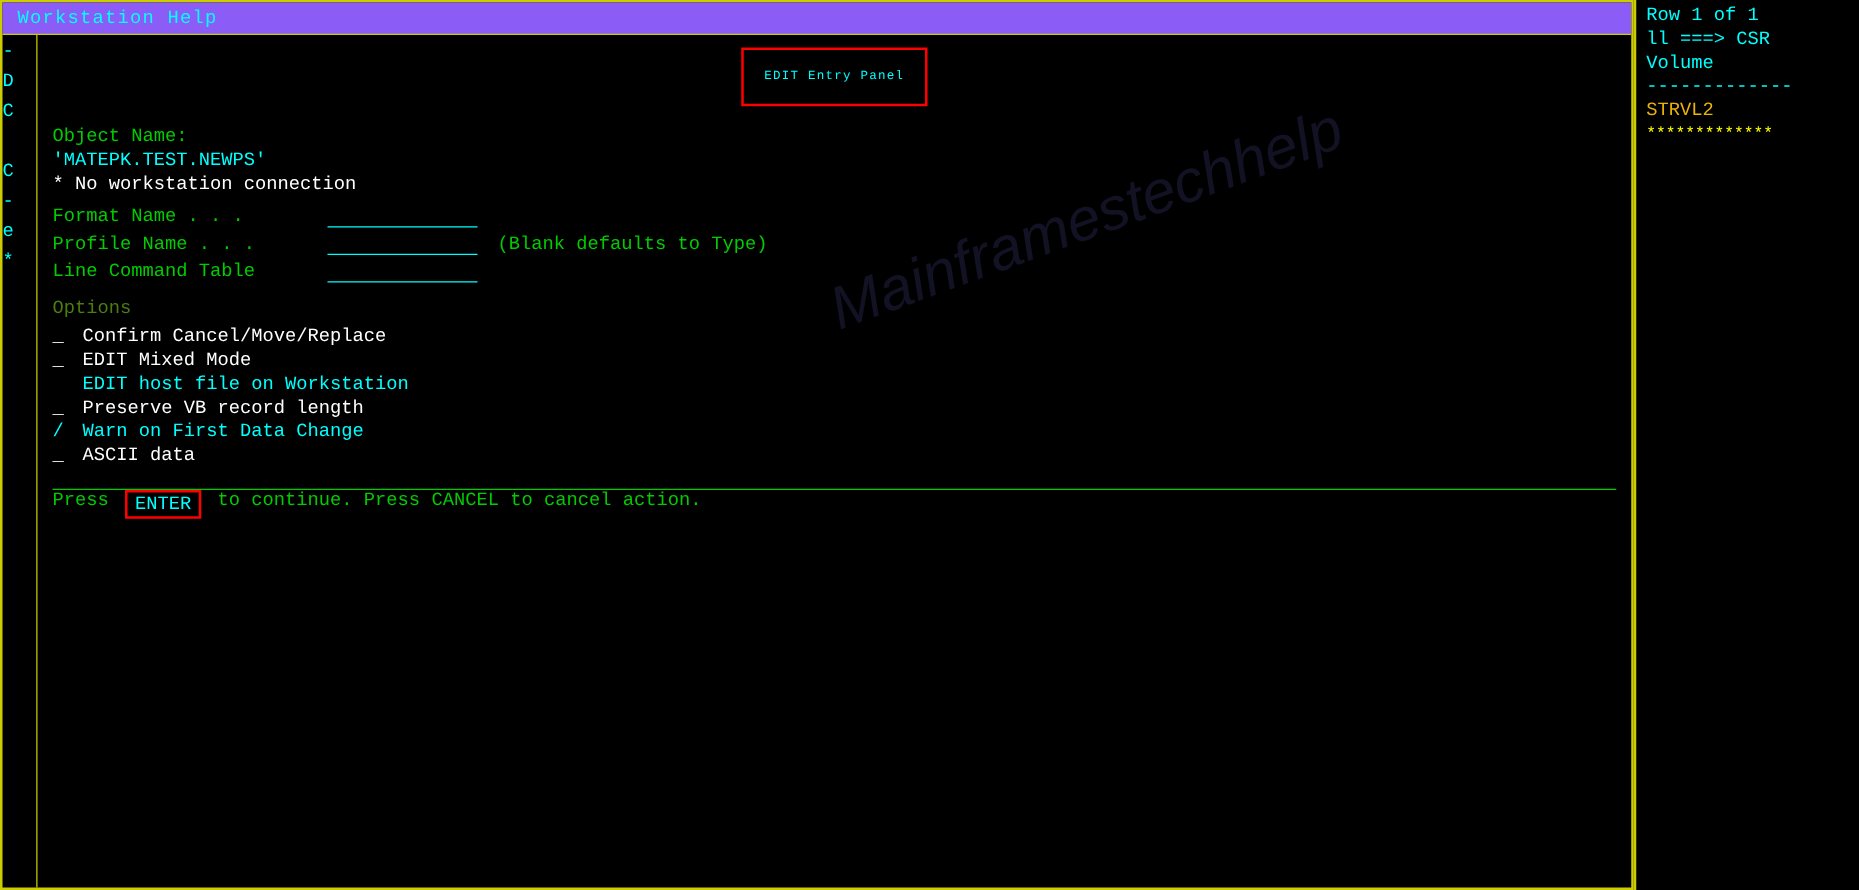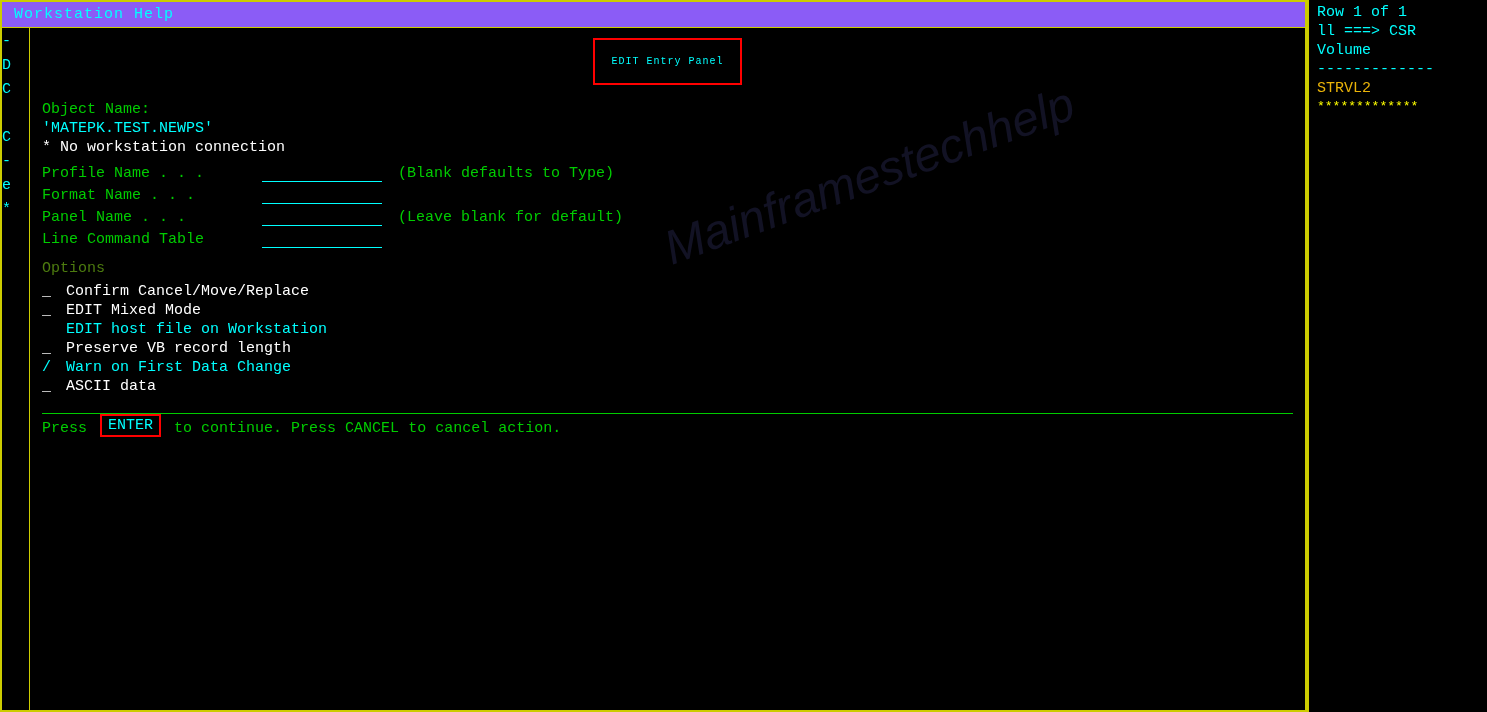--- a/index.html
+++ b/index.html
@@ -129,21 +129,21 @@
     .option-text-cyan {
       color: #00ffff;
     }
 
     .bottom-bar {
       padding: 6px 16px;
       background: #000;
       border-top: 1px solid #00cc00;
       color: #00cc00;
       display: flex;
-      align-items: flex-end;
+      align-items: flex-start;
       flex-wrap: wrap;
     }
 
     .enter-box {
       color: #00ffff;
       border: 2px solid #ff0000;
       padding: 1px 6px;
       display: inline;
       margin: 0 4px;
     }
@@ -249,35 +249,30 @@
       <div class="panel-title-row">
         <span class="panel-title">EDIT Entry Panel</span>
       </div>
 
       <div class="object-label">Object Name:</div>
       <div class="object-name">'MATEPK.TEST.NEWPS'</div>
       <div class="no-workstation">* No workstation connection</div>
 
 
       <div class="form-row">
+        <span class="form-label">Format Name  . . .</span>
+        <input class="form-input" type="text" value="" style="">
+      </div>
+
+      <div class="form-row">
         <span class="form-label">Profile Name . . .</span>
         <input class="form-input" type="text" value="" style="">
         <span class="form-hint">(Blank defaults to Type)</span>
       </div>
 
-      <div class="form-row">
-        <span class="form-label">Format Name  . . .</span>
-        <input class="form-input" type="text" value="" style="">
-      </div>
-
-      <div class="form-row">
-        <span class="form-label">Panel Name  . . .</span>
-        <input class="form-input" type="text" value="" style="">
-        <span class="form-hint">(Leave blank for default)</span>
-      </div>
 
       <div class="form-row">
         <span class="form-label">Line Command Table</span>
         <input class="form-input" type="text" value="" style="">
       </div>
 
       <div class="options-section">
         <div class="options-title">Options</div>
 
         <div class="option-row">

